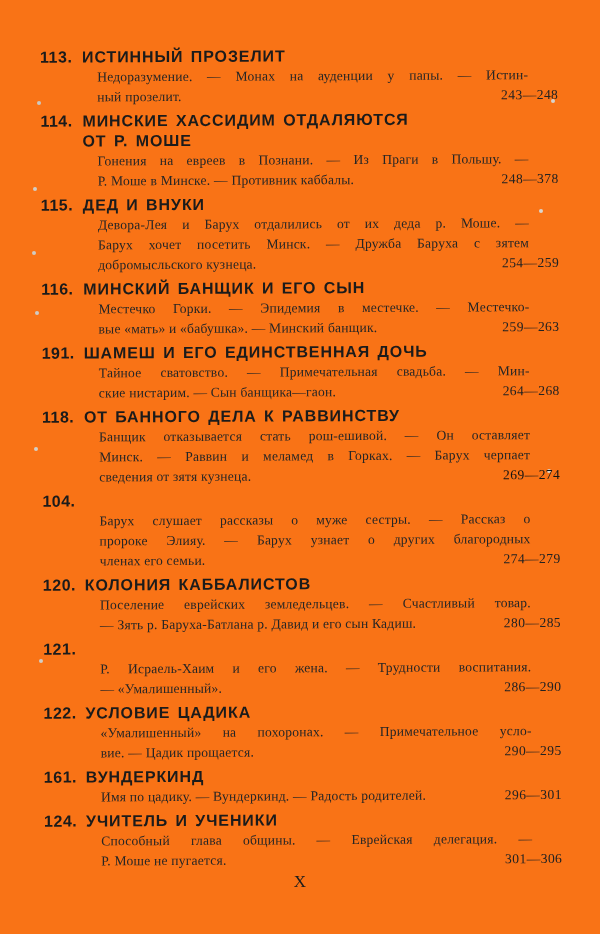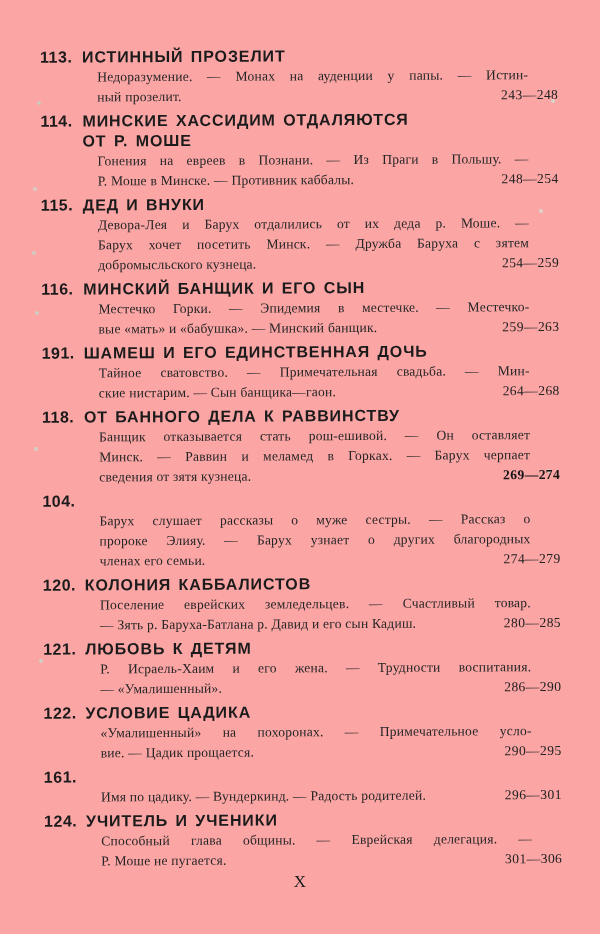--- a/index.html
+++ b/index.html
@@ -4,21 +4,21 @@
 <style>
   html, body {
     margin: 0;
     padding: 0;
     background: #fcfbf8;
   }
   .page {
     position: relative;
     width: 600px;
     height: 934px;
-    background: #fca5a5;
+    background: #f97316;
     overflow: hidden;
     color: #232323;
   }
   .scan-noise {
     position: absolute;
     left: 0; top: 0;
     width: 2px; height: 2px;
     border-radius: 50%;
     background: transparent;
     box-shadow:
@@ -85,21 +85,21 @@
   .pages {
     position: absolute;
     right: 0;
     bottom: 0;
     line-height: 20px;
     letter-spacing: 0.4px;
     white-space: nowrap;
     color: #222;
     text-align: center;
   }
-  .pages.bold { font-weight: 700; color: #141414; margin-top: 42px; }
+  .pages.bold { font-weight: 400; color: #141414; margin-top: 42px; }
   .page-footer {
     position: absolute;
     left: 0;
     right: 0;
     top: 872px;
     text-align: center;
     font-family: "Liberation Serif", serif;
     font-size: 17px;
     color: #1d1d1d;
   }
@@ -127,21 +127,21 @@
         <div class="entry-head">
           <span class="num">114.</span>
           <h2 class="title">
             <span class="title-line">МИНСКИЕ ХАССИДИМ ОТДАЛЯЮТСЯ</span>
             <span class="title-line">ОТ Р. МОШЕ</span>
           </h2>
         </div>
         <div class="entry-body">
           <div class="desc-line">Гонения на евреев в Познани. — Из Праги в Польшу. —</div>
           <div class="desc-line last">Р. Моше в Минске. — Противник каббалы.</div>
-          <span class="pages">248—254</span>
+          <span class="pages">248—378</span>
         </div>
       </section>
       <section class="entry">
         <div class="entry-head">
           <span class="num">115.</span>
           <h2 class="title">
             <span class="title-line">ДЕД И ВНУКИ</span>
           </h2>
         </div>
         <div class="entry-body">
@@ -211,23 +211,20 @@
         </div>
         <div class="entry-body">
           <div class="desc-line">Поселение еврейских земледельцев. — Счастливый товар.</div>
           <div class="desc-line last">— Зять р. Баруха-Батлана р. Давид и его сын Кадиш.</div>
           <span class="pages">280—285</span>
         </div>
       </section>
       <section class="entry">
         <div class="entry-head">
           <span class="num">121.</span>
-          <h2 class="title">
-            <span class="title-line">ЛЮБОВЬ К ДЕТЯМ</span>
-          </h2>
         </div>
         <div class="entry-body">
           <div class="desc-line">Р. Исраель-Хаим и его жена. — Трудности воспитания.</div>
           <div class="desc-line last">— «Умалишенный».</div>
           <span class="pages">286—290</span>
         </div>
       </section>
       <section class="entry">
         <div class="entry-head">
           <span class="num">122.</span>
@@ -237,20 +234,23 @@
         </div>
         <div class="entry-body">
           <div class="desc-line">«Умалишенный» на похоронах. — Примечательное усло-</div>
           <div class="desc-line last">вие. — Цадик прощается.</div>
           <span class="pages">290—295</span>
         </div>
       </section>
       <section class="entry">
         <div class="entry-head">
           <span class="num">161.</span>
+          <h2 class="title">
+            <span class="title-line">ВУНДЕРКИНД</span>
+          </h2>
         </div>
         <div class="entry-body">
           <div class="desc-line last">Имя по цадику. — Вундеркинд. — Радость родителей.</div>
           <span class="pages">296—301</span>
         </div>
       </section>
       <section class="entry">
         <div class="entry-head">
           <span class="num">124.</span>
           <h2 class="title">

